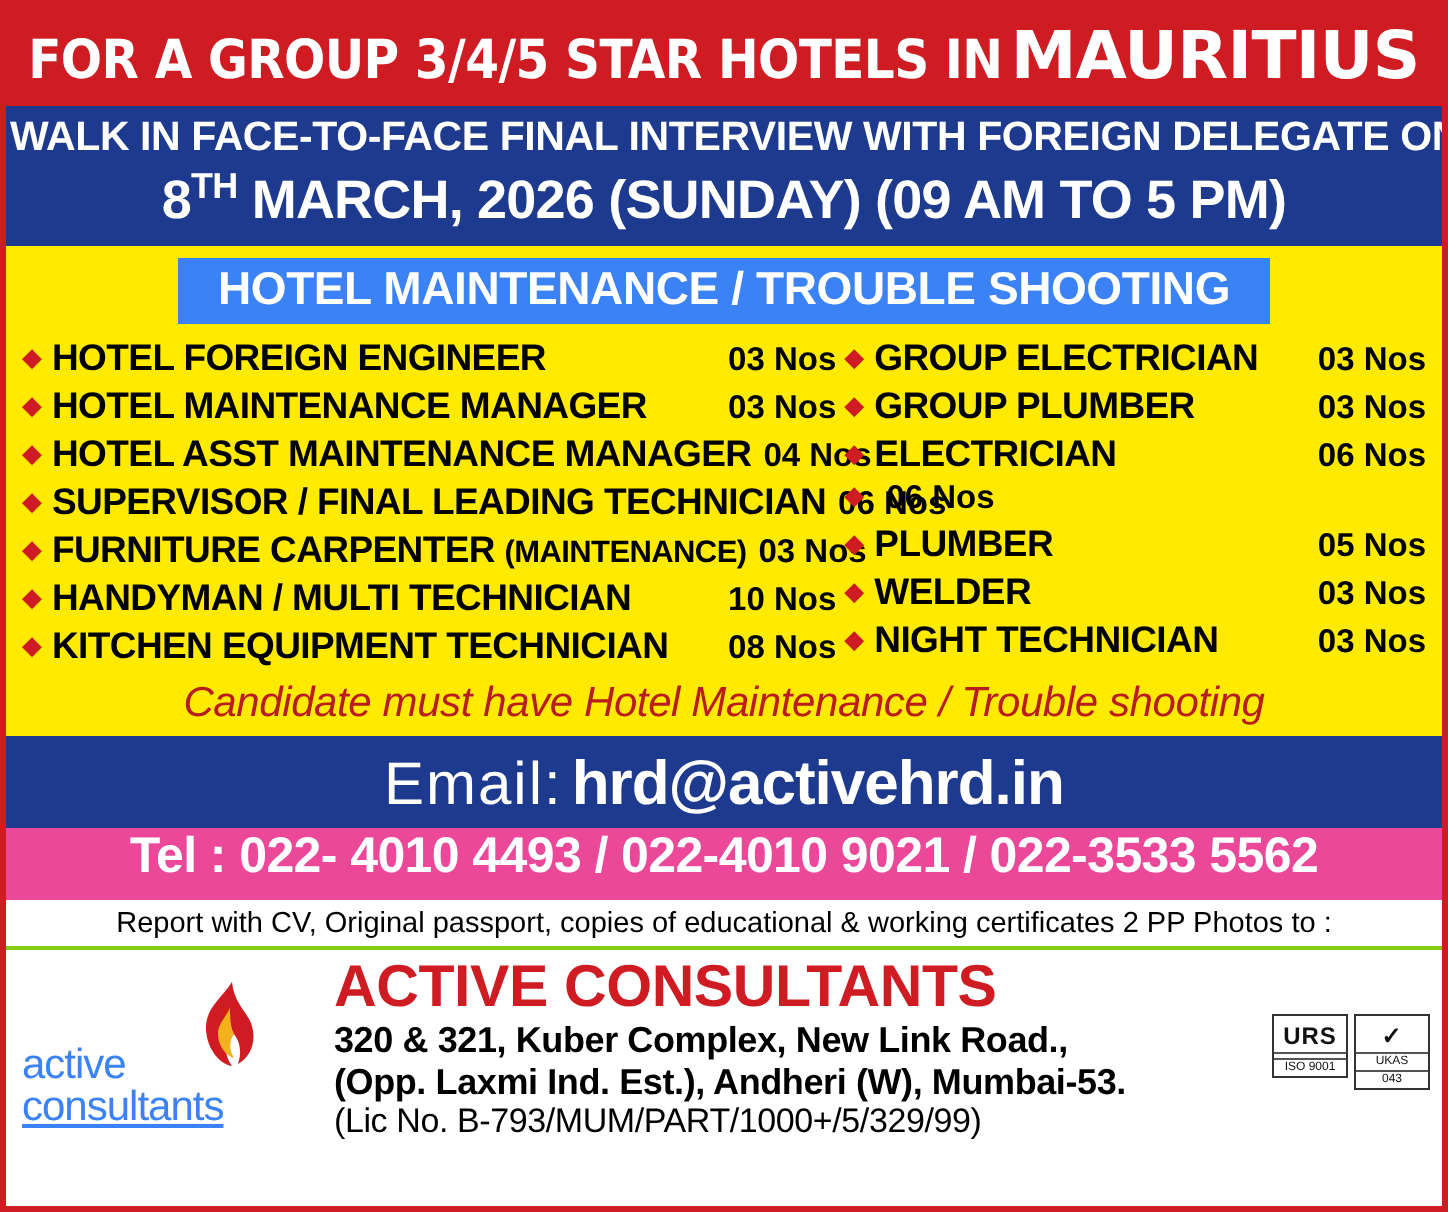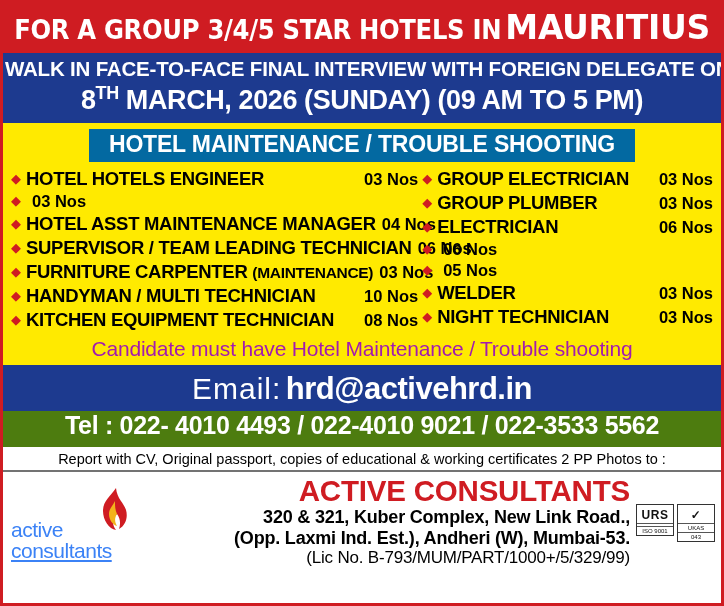--- a/index.html
+++ b/index.html
@@ -63,21 +63,21 @@
     font-size: 18px;
     vertical-align: super;
   }
 
   
   .yellow {
     background: #ffea00;
     padding: 6px 8px 4px 8px;
   }
   .cat-bar {
-    background: #0369a1;
+    background: #3b82f6;
     color: #ffffff;
     text-align: center;
     font-size: 23px;
     font-weight: bold;
     padding: 2px 6px 4px 6px;
     margin: 0 auto 6px auto;
     width: 76%;
     white-space: nowrap;
     letter-spacing: -0.2px;
   }
@@ -121,62 +121,63 @@
     font-size: 16.5px;
     font-weight: bold;
     color: #000000;
     margin-left: 6px;
     flex: 0 0 auto;
   }
 
   .note {
     text-align: center;
     font-size: 21px;
-    color: #a21caf;
+    color: #b91c1c;
     margin-top: 4px;
     letter-spacing: -0.2px;
     white-space: nowrap;
+    font-style: italic;
   }
 
   
   .emailband {
     background: #1d3a8f;
     color: #ffffff;
     text-align: center;
     padding: 6px 4px 4px 4px;
     white-space: nowrap;
   }
   .emailband .elabel {
     font-size: 30px;
     letter-spacing: 1px;
   }
   .emailband .evalue {
     font-size: 31px;
     font-weight: bold;
     letter-spacing: -0.5px;
   }
   .telband {
-    background: #4d7c0f;
+    background: #ec4899;
     color: #ffffff;
     text-align: center;
     font-size: 25px;
     font-weight: bold;
     padding: 0 4px 7px 4px;
     letter-spacing: -0.3px;
     white-space: nowrap;
   }
 
   
   .reportline {
     background: #ffffff;
     text-align: center;
     font-size: 14.5px;
     color: #000000;
     padding: 4px 4px 3px 4px;
-    border-bottom: 2px solid #737373;
+    border-bottom: 2px solid #84cc16;
     white-space: nowrap;
   }
 
   
   .footer {
     display: flex;
     align-items: center;
     padding: 4px 6px 2px 6px;
     gap: 6px;
   }
@@ -199,21 +200,21 @@
     top: 34px;
     font-size: 21px;
     color: #3b82f6;
     line-height: 1.0;
     letter-spacing: -0.5px;
   }
   .logo-text .l2 { display: block; text-decoration: underline; }
 
   .company-block {
     flex: 1 1 auto;
-    text-align: right;
+    text-align: left;
     padding-left: 2px;
   }
   .company-name {
     font-size: 29.5px;
     font-weight: bold;
     color: #cf1c22;
     letter-spacing: -0.2px;
     line-height: 1.05;
     white-space: nowrap;
   }
@@ -223,21 +224,20 @@
     color: #000000;
     line-height: 1.15;
     letter-spacing: -0.2px;
     white-space: nowrap;
   }
   .company-lic {
     font-size: 17px;
     color: #000000;
     letter-spacing: -0.2px;
     white-space: nowrap;
-    margin-left: 40px;
   }
 
   .cert-block {
     flex: 0 0 auto;
     display: flex;
     gap: 3px;
     align-items: flex-start;
     padding-top: 2px;
   }
   .cert {
@@ -286,38 +286,39 @@
   </div>
 
   <div class="yellow">
     <div class="cat-bar">HOTEL MAINTENANCE / TROUBLE SHOOTING</div>
 
     <div class="cols">
       <div class="col left">
 
         <div class="job">
           <span class="bullet">◆</span>
-          <span class="job-title"><span>HOTEL HOTELS ENGINEER</span><span class="paren"></span></span>
-          <span class="job-count">03 Nos</span>
-        </div>
-
-        <div class="job">
-          <span class="bullet">◆</span>
+          <span class="job-title"><span>HOTEL FOREIGN ENGINEER</span><span class="paren"></span></span>
+          <span class="job-count">03 Nos</span>
+        </div>
+
+        <div class="job">
+          <span class="bullet">◆</span>
+          <span class="job-title"><span>HOTEL MAINTENANCE MANAGER</span><span class="paren"></span></span>
           <span class="job-count">03 Nos</span>
         </div>
 
         <div class="job">
           <span class="bullet">◆</span>
           <span class="job-title"><span>HOTEL ASST MAINTENANCE MANAGER</span><span class="paren"></span></span>
           <span class="job-count">04 Nos</span>
         </div>
 
         <div class="job">
           <span class="bullet">◆</span>
-          <span class="job-title"><span>SUPERVISOR / TEAM LEADING TECHNICIAN</span><span class="paren"></span></span>
+          <span class="job-title"><span>SUPERVISOR / FINAL LEADING TECHNICIAN</span><span class="paren"></span></span>
           <span class="job-count">06 Nos</span>
         </div>
 
         <div class="job">
           <span class="bullet">◆</span>
           <span class="job-title"><span>FURNITURE CARPENTER </span><span class="paren">(MAINTENANCE)</span></span>
           <span class="job-count">03 Nos</span>
         </div>
 
         <div class="job">
@@ -354,20 +355,21 @@
           <span class="job-count">06 Nos</span>
         </div>
 
         <div class="job">
           <span class="bullet">◆</span>
           <span class="job-count">06 Nos</span>
         </div>
 
         <div class="job">
           <span class="bullet">◆</span>
+          <span class="job-title"><span>PLUMBER</span><span class="paren"></span></span>
           <span class="job-count">05 Nos</span>
         </div>
 
         <div class="job">
           <span class="bullet">◆</span>
           <span class="job-title"><span>WELDER</span><span class="paren"></span></span>
           <span class="job-count">03 Nos</span>
         </div>
 
         <div class="job">

